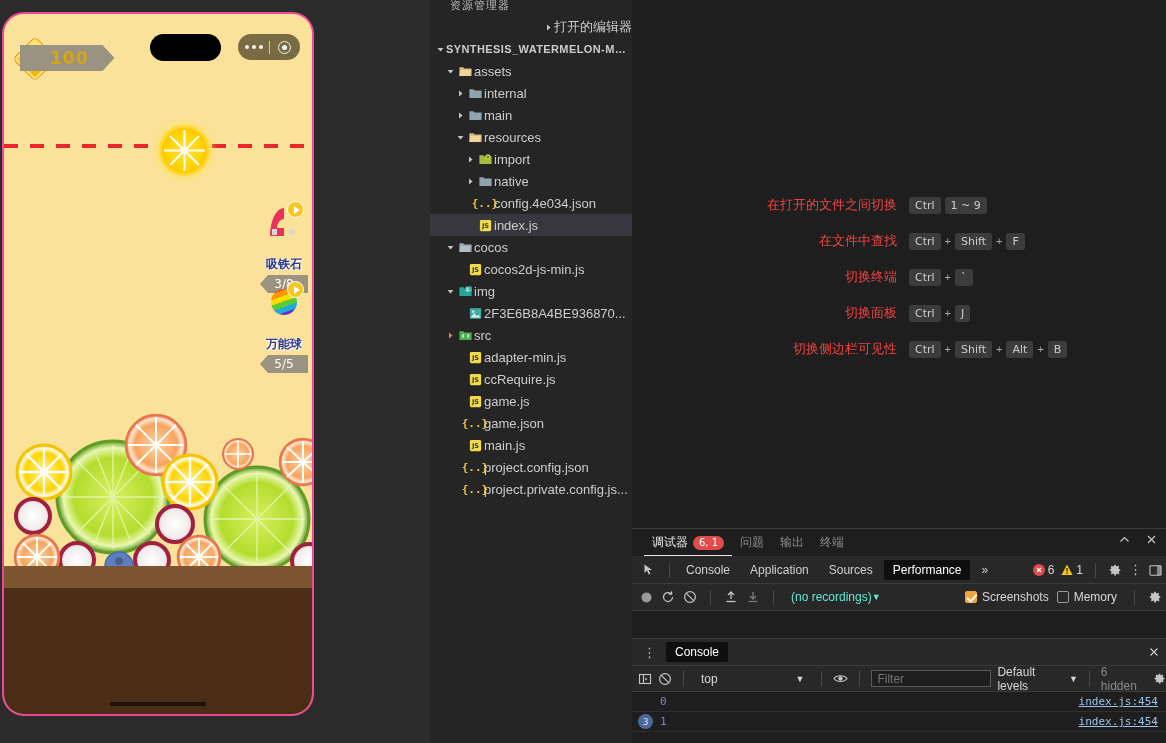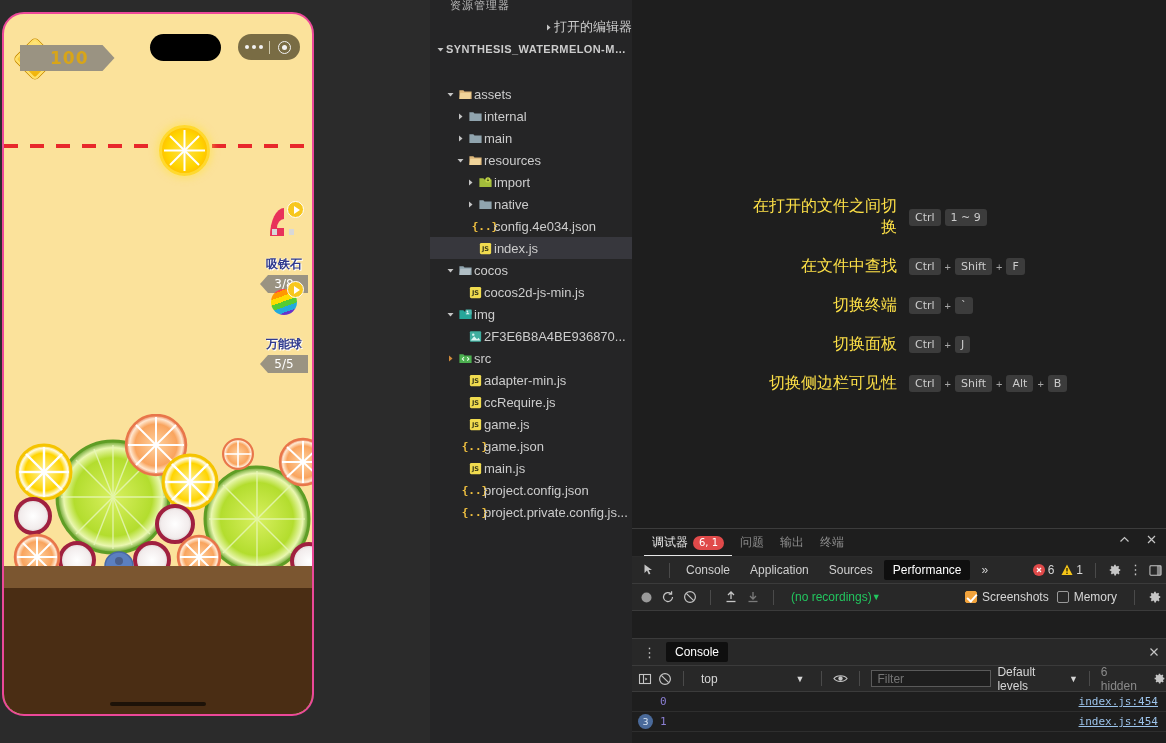--- a/index.html
+++ b/index.html
@@ -161,21 +161,21 @@
   .editor {
     position:absolute; left:632px; top:0; right:0; height:528px;
     background:#1e1e1e;
   }
   .shortcuts {
     position:absolute; left:0; right:0; top:196px;
     display:flex; flex-direction:column; gap:18px; align-items:center;
   }
   .sc-row { display:flex; align-items:center; width:320px; }
   .sc-label {
-    flex:1; text-align:right; color:#fde047; font-size:16px; padding-right:12px;
+    flex:1; text-align:right; color:#ef4444; font-size:13px; padding-right:12px;
     font-family:"DejaVu Sans", sans-serif;
   }
   .sc-keys { display:flex; align-items:center; gap:4px; width:150px; }
   .key {
     background:#3c3c3c; border-radius:3px; padding:2px 6px; color:#cccccc;
     font-size:11px; line-height:13px; font-family:"DejaVu Sans", sans-serif;
   }
   .plus { color:#a6a6a6; font-size:11px; }
 
   
@@ -209,21 +209,21 @@
   .dt-tab.active { background:#0f0f0f; color:#fff; }
   .dt-sep { width:1px; height:15px; background:#4a4a4a; margin:0 5px; }
   .dt-right { margin-left:auto; display:flex; align-items:center; gap:7px; padding-right:4px; }
   .cnt { font-size:12px; color:#d6d6d6; display:flex; align-items:center; gap:3px; }
 
   .dt-subbar {
     height:27px; background:#282828; display:flex; align-items:center;
     border-bottom:1px solid #3b3b3b; padding-left:8px; gap:8px;
   }
   .no-rec {
-    color:#22c55e; font-size:12px; flex:0 0 170px; padding-left:4px;
+    color:#5eead4; font-size:12px; flex:0 0 170px; padding-left:4px;
     display:flex; align-items:center; justify-content:flex-start;
   }
   .chk { display:flex; align-items:center; gap:5px; font-size:12px; color:#d6d6d6; cursor:pointer; }
   .box { width:12px; height:12px; border:1px solid #9a9a9a; border-radius:2px; display:block; }
   .box.on { background:#f2a33c; border-color:#f2a33c; position:relative; }
   .box.on::after {
     content:''; position:absolute; left:3px; top:0px; width:4px; height:8px;
     border:solid #fff; border-width:0 2px 2px 0; transform:rotate(42deg);
   }
 
@@ -529,21 +529,21 @@
           <span class="lbl">打开的编辑器</span>
         </div>
         <div class="row" style="padding-left: 4px;">
           <span class="twisty">
             <svg width="9" height="9" viewBox="0 0 9 9">
               <path d="M1.5 3 L4.5 6.5 L7.5 3 Z" fill="#c5c5c5"></path>
             </svg>
           </span>
           <span class="lbl root-lbl">SYNTHESIS_WATERMELON-MAIN</span>
         </div>
-        <div class="row" style="padding-left: 14px; margin-top: 23px;">
+        <div class="row" style="padding-left: 14px;">
           <span class="twisty">
             <svg width="9" height="9" viewBox="0 0 9 9">
               <path d="M1.5 3 L4.5 6.5 L7.5 3 Z" fill="#c5c5c5"></path>
             </svg>
           </span>
           <span class="ic">
             <svg class="icn" width="15" height="15" viewBox="0 0 16 16">
               <path fill="#dcb67a" d="M1.5 3.5h4.2l1.2 1.4h7.6v8H1.5z"></path>
               <path fill="#f0d49a" d="M2.4 6.2h11.6l-1.3 6.7H1.5z"></path>
             </svg>

